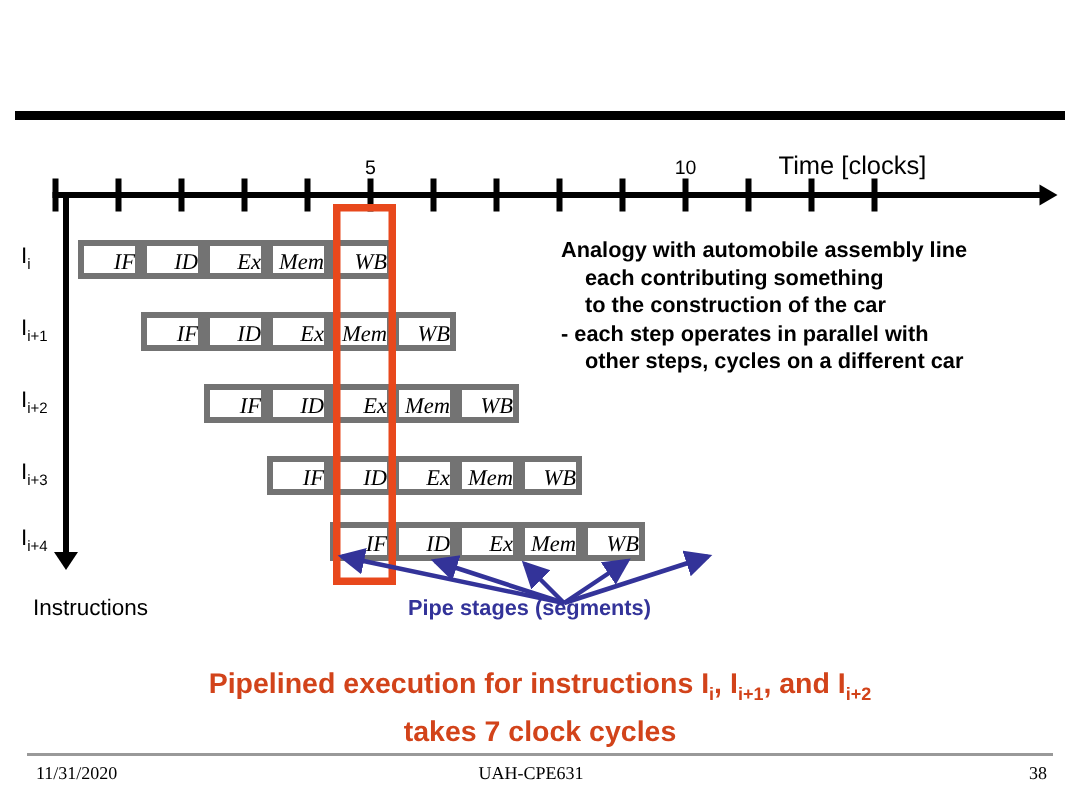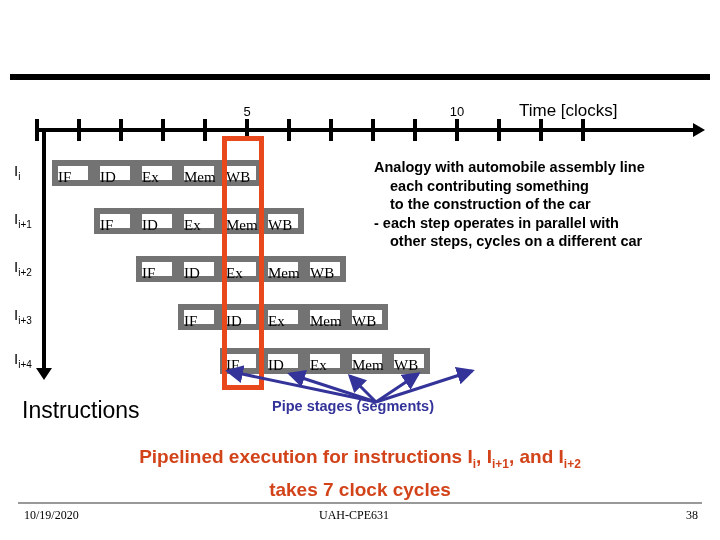--- a/index.html
+++ b/index.html
@@ -55,42 +55,43 @@
   }
   .vaxis-arrow{
     position:absolute;left:36px;top:368px;
     width:0;height:0;
     border-left:8px solid transparent;
     border-right:8px solid transparent;
     border-top:12px solid #000;
   }
   .vaxis-caption{
     position:absolute;left:22px;top:397px;
-    font-size:23px;color:#000;
+    font-size:15px;color:#000;
   }
 
   
   .row-label{
     position:absolute;left:14px;
     font-size:15px;color:#000;white-space:nowrap;
   }
   .row-label sub{font-size:10px;}
 
   
   .stage-row{position:absolute;height:26px;}
   .stage{
     position:absolute;top:0;height:26px;
-    border:6px solid #737373;
+    border:4px solid #737373;
     box-sizing:border-box;
     background:#ffffff;
     font-size:15px;
     line-height:22px;
-    text-align:left;
+    text-align:right;
     color:#000;
     font-family:"Liberation Serif", serif;
+    font-style:italic;
   }
 
   
   .clock-highlight{
     position:absolute;left:222px;top:136px;width:42px;height:254px;
     border:5px solid #E8481C;
     box-sizing:border-box;
     background:transparent;
     z-index:5;
   }
@@ -238,17 +239,17 @@
     </g>
   </svg>
   <div class="pipe-caption">Pipe stages (segments)</div>
 
   <div class="caption">
     <span><span>Pipelined execution for instructions I</span><sub>i</sub><span>, I</span><sub>i+1</sub><span>, and I</span><sub>i+2</sub></span><br>
     <span>takes 7 clock cycles</span>
   </div>
 
   <div class="footer-rule"></div>
-  <div class="footer footer-date">10/19/2020</div>
+  <div class="footer footer-date">11/31/2020</div>
   <div class="footer footer-center">UAH-CPE631</div>
   <div class="footer footer-page">38</div>
 
 </div>
 
 </body></html>

